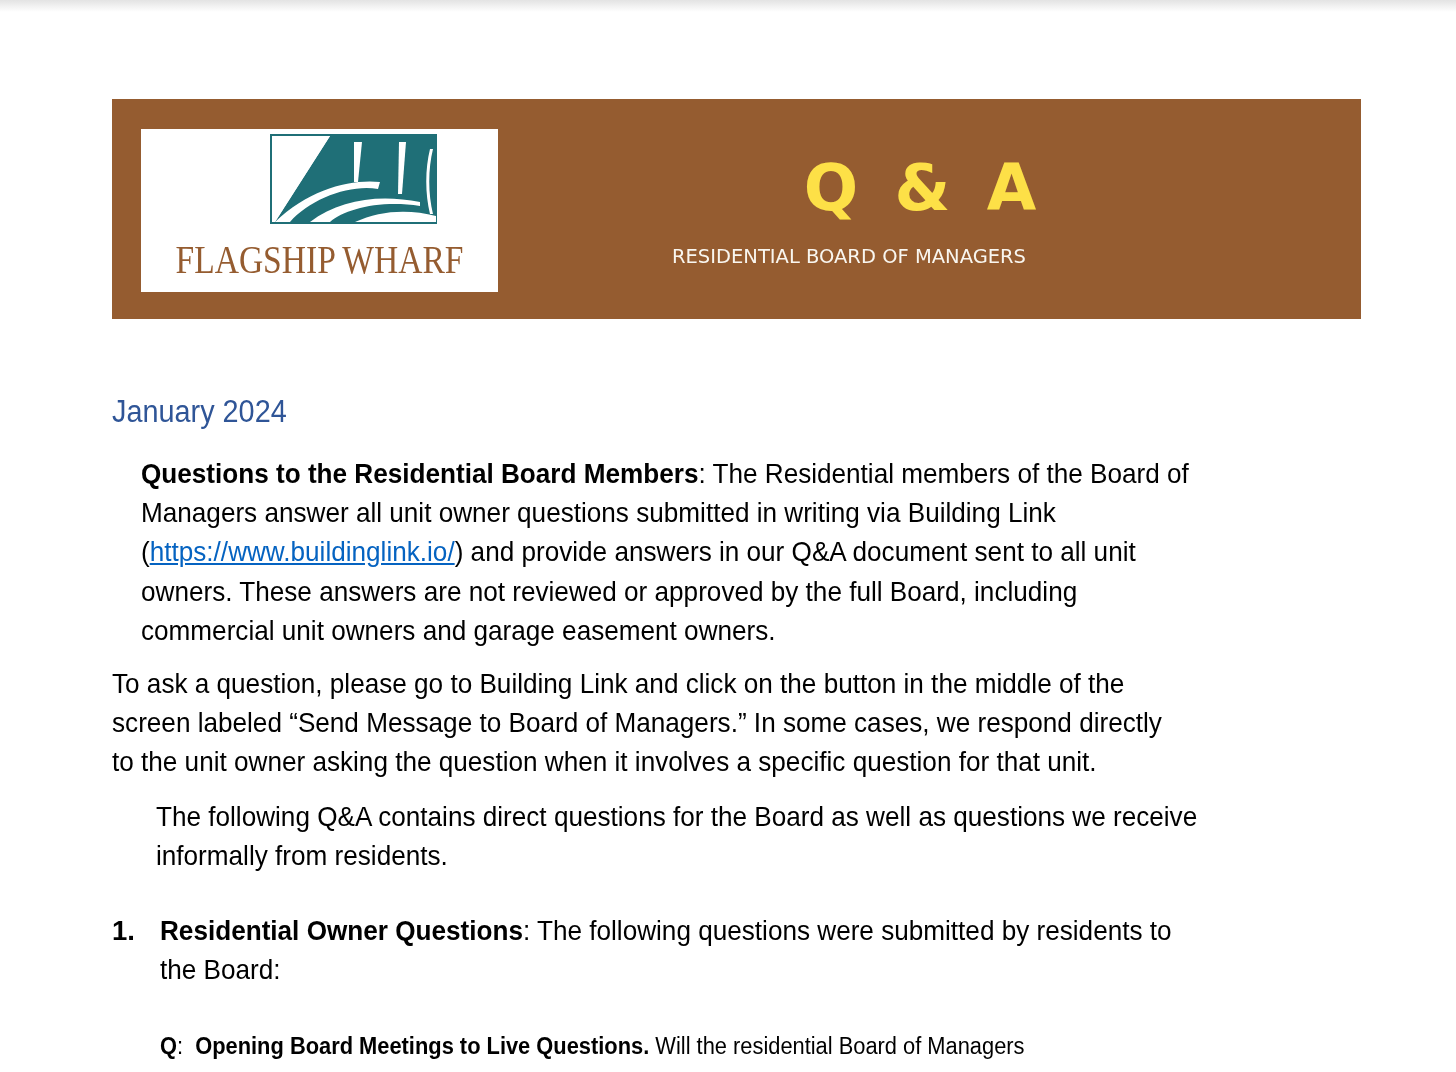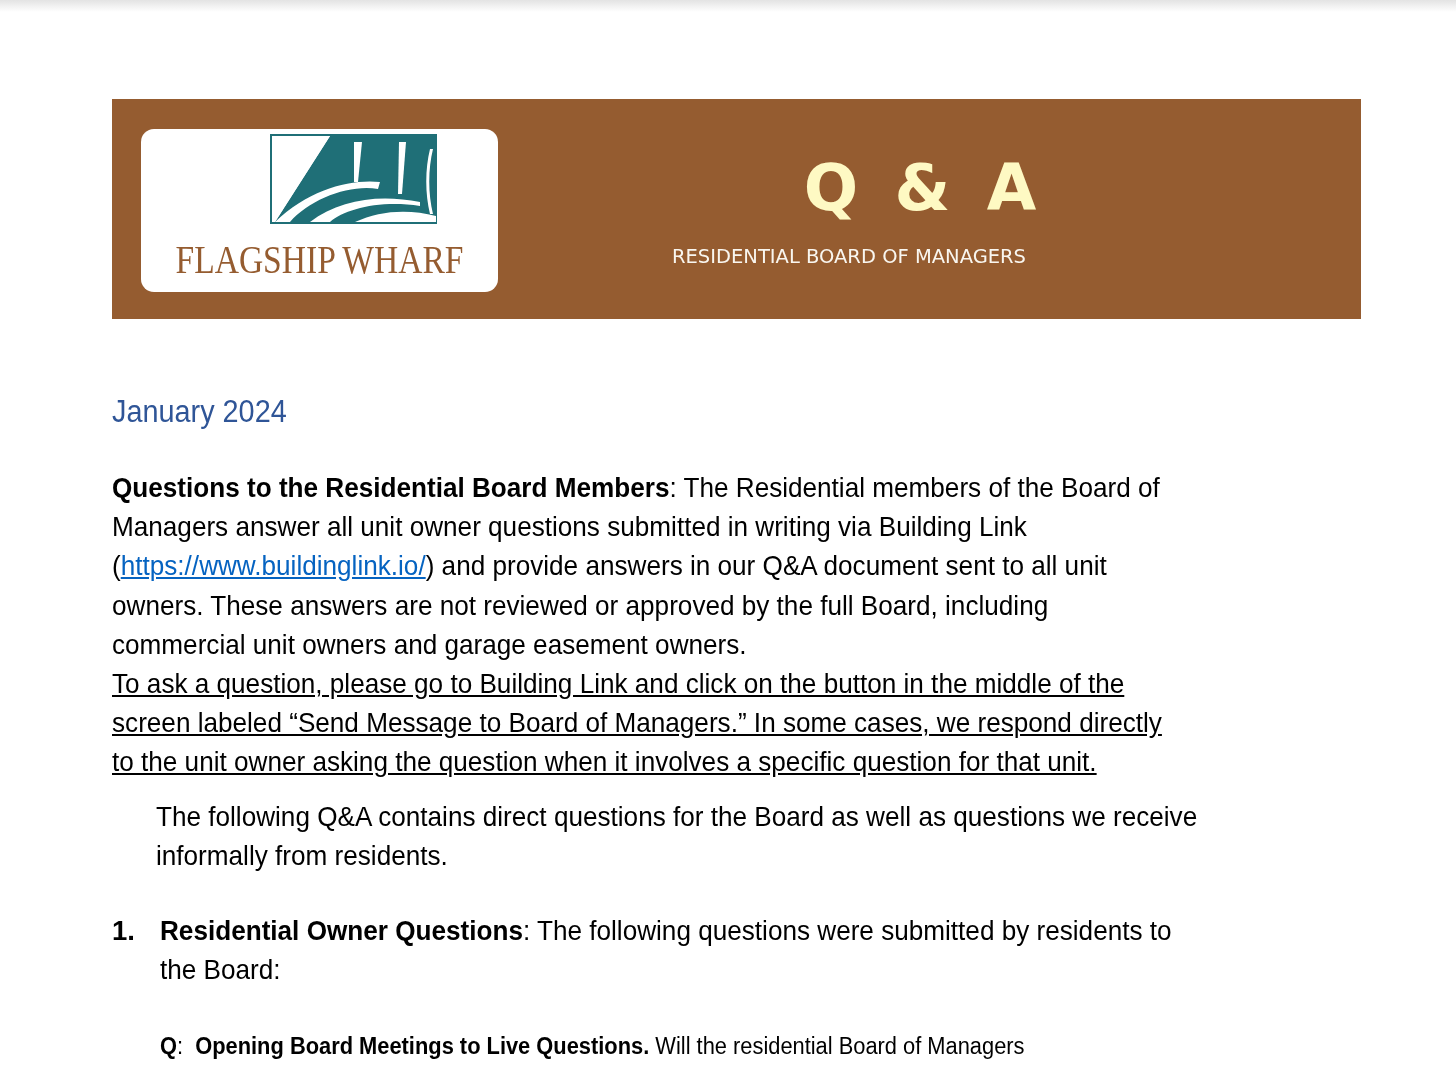--- a/index.html
+++ b/index.html
@@ -13,34 +13,33 @@
       position: absolute; left: 0; top: 0; width: 1456px; height: 12px;
       background: linear-gradient(#e3e3e3, #ffffff);
     }
     .banner {
       position: absolute; left: 112px; top: 99px; width: 1249px; height: 220px;
       background: #955c30;
     }
     .logo-box {
       position: absolute; left: 29px; top: 30px; width: 357px; height: 163px;
       background: #ffffff;
-      border-radius: 13px;
     }
     .logo-graphic { position: absolute; left: 129px; top: 5px; width: 167px; height: 90px; }
     .logo-text {
       position: absolute; left: 0; width: 357px; top: 108px; text-align: center;
       font-family: "Liberation Serif", "DejaVu Serif", serif;
       font-size: 39px; color: #955c30; letter-spacing: 0px;
       transform: scaleX(0.86); transform-origin: center;
       white-space: nowrap;
     }
     .qa-title {
       position: absolute; left: 620px; width: 380px; top: 52px; text-align: center;
       font-family: "DejaVu Sans", sans-serif; font-weight: bold;
-      font-size: 64px; color: #fef9c3; letter-spacing: 4px; word-spacing: 6px;
+      font-size: 64px; color: #fde047; letter-spacing: 4px; word-spacing: 6px;
     }
     .qa-subtitle {
       position: absolute; left: 560px; width: 500px; top: 146px; 
       font-family: "DejaVu Sans", sans-serif;
       font-size: 19.5px; color: #f9f6ef; white-space: nowrap;
     }
     .doc-date {
       position: absolute; left: 112px; top: 394px;
       font-size: 31px; color: #2f5597;
       font-family: "Liberation Sans", sans-serif;
@@ -80,29 +79,29 @@
       <path d="M160 15 C155 35, 155 60, 160 80 L163 80 C158 60, 158 35, 163 15 Z" fill="#ffffff"></path>
     </svg>
     <div class="logo-text">FLAGSHIP WHARF</div>
   </div>
   <div class="qa-title">Q &amp; A</div>
   <div class="qa-subtitle">RESIDENTIAL BOARD OF MANAGERS</div>
 </div>
 
 <div class="doc-date">January 2024</div>
 
-<div class="para" style="top:468px;">
+<div class="para" style="top:454px;margin-left:29px;">
   <span class="line sx"><b>Questions to the Residential Board Members</b><span>: The Residential members of the Board of</span></span>
   <span class="line sx">Managers answer all unit owner questions submitted in writing via Building Link</span>
   <span class="line sx"><span>(</span><span class="link">https://www.buildinglink.io/</span><span>) and provide answers in our Q&amp;A document sent to all unit</span></span>
   <span class="line sx">owners. These answers are not reviewed or approved by the full Board, including</span>
   <span class="line sx">commercial unit owners and garage easement owners.</span>
 </div>
 
-<div class="para" style="top:664px;text-decoration:underline;">
+<div class="para" style="top:664px;">
   <span class="line sx">To ask a question, please go to Building Link and click on the button in the middle of the</span>
   <span class="line sx">screen labeled “Send Message to Board of Managers.” In some cases, we respond directly</span>
   <span class="line sx">to the unit owner asking the question when it involves a specific question for that unit.</span>
 </div>
 
 <div class="para" style="top:797px;margin-left:44px;">
   <span class="line sx">The following Q&amp;A contains direct questions for the Board as well as questions we receive</span>
   <span class="line sx">informally from residents.</span>
 </div>
 

